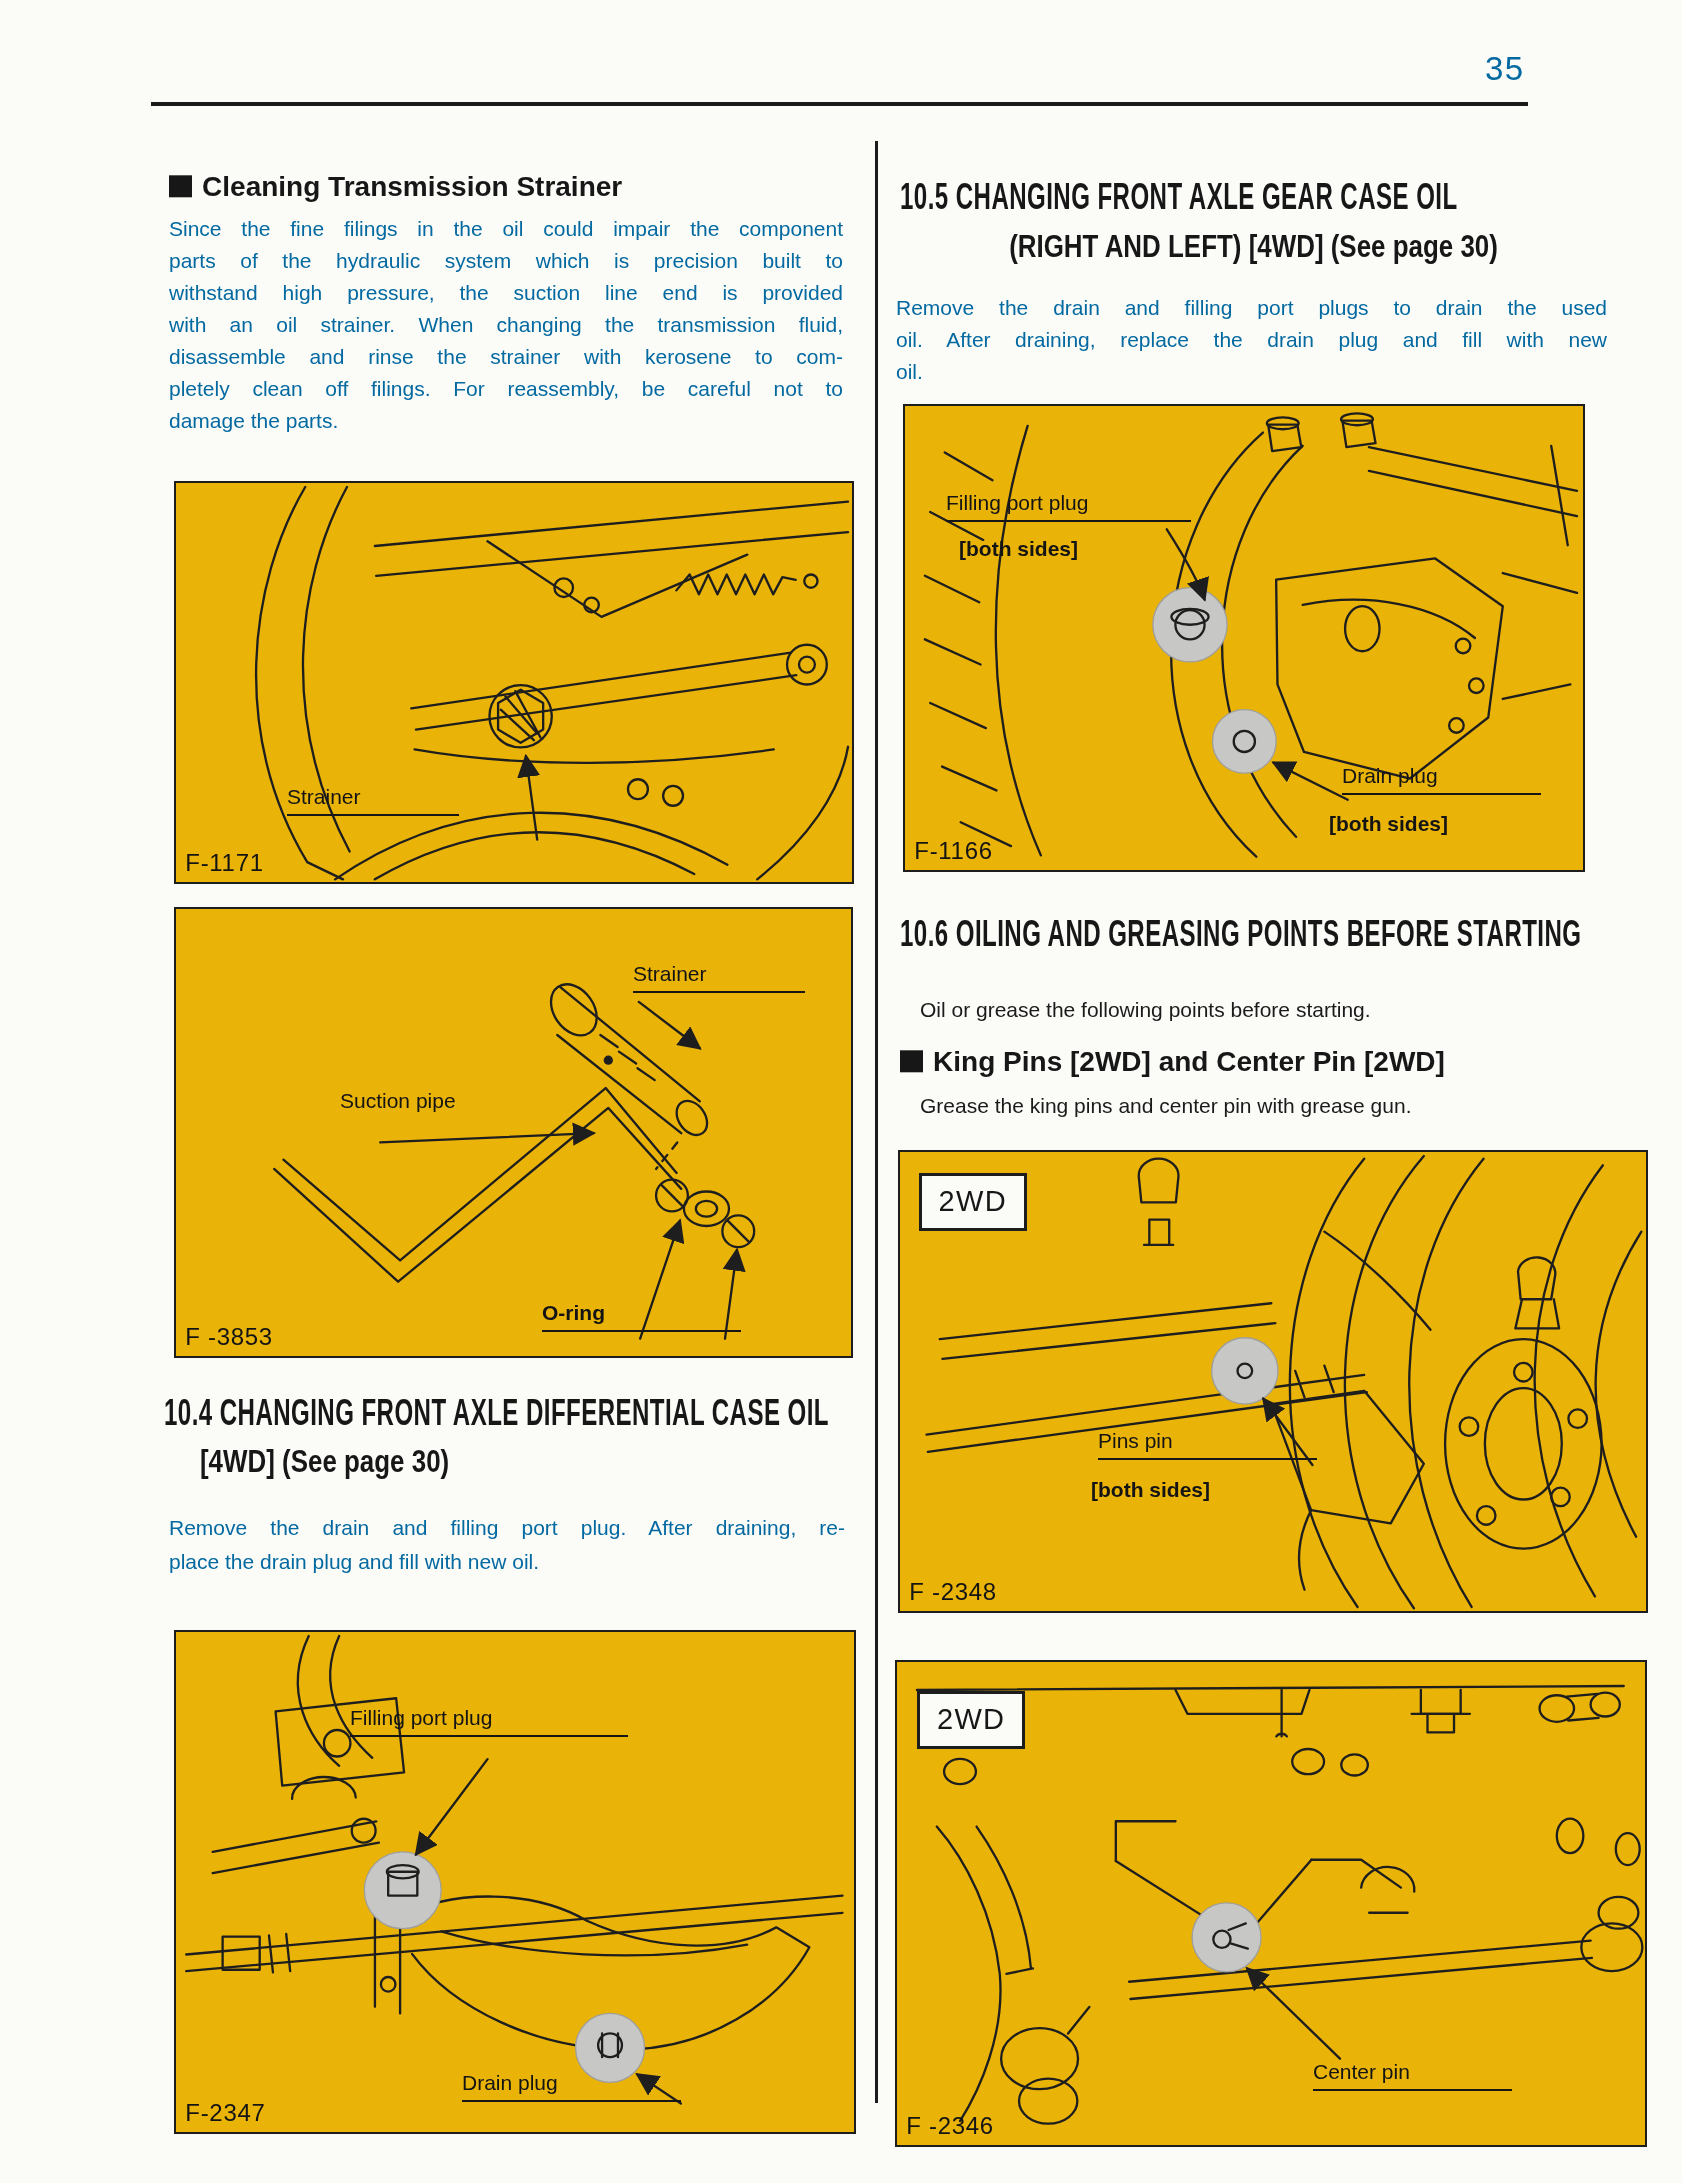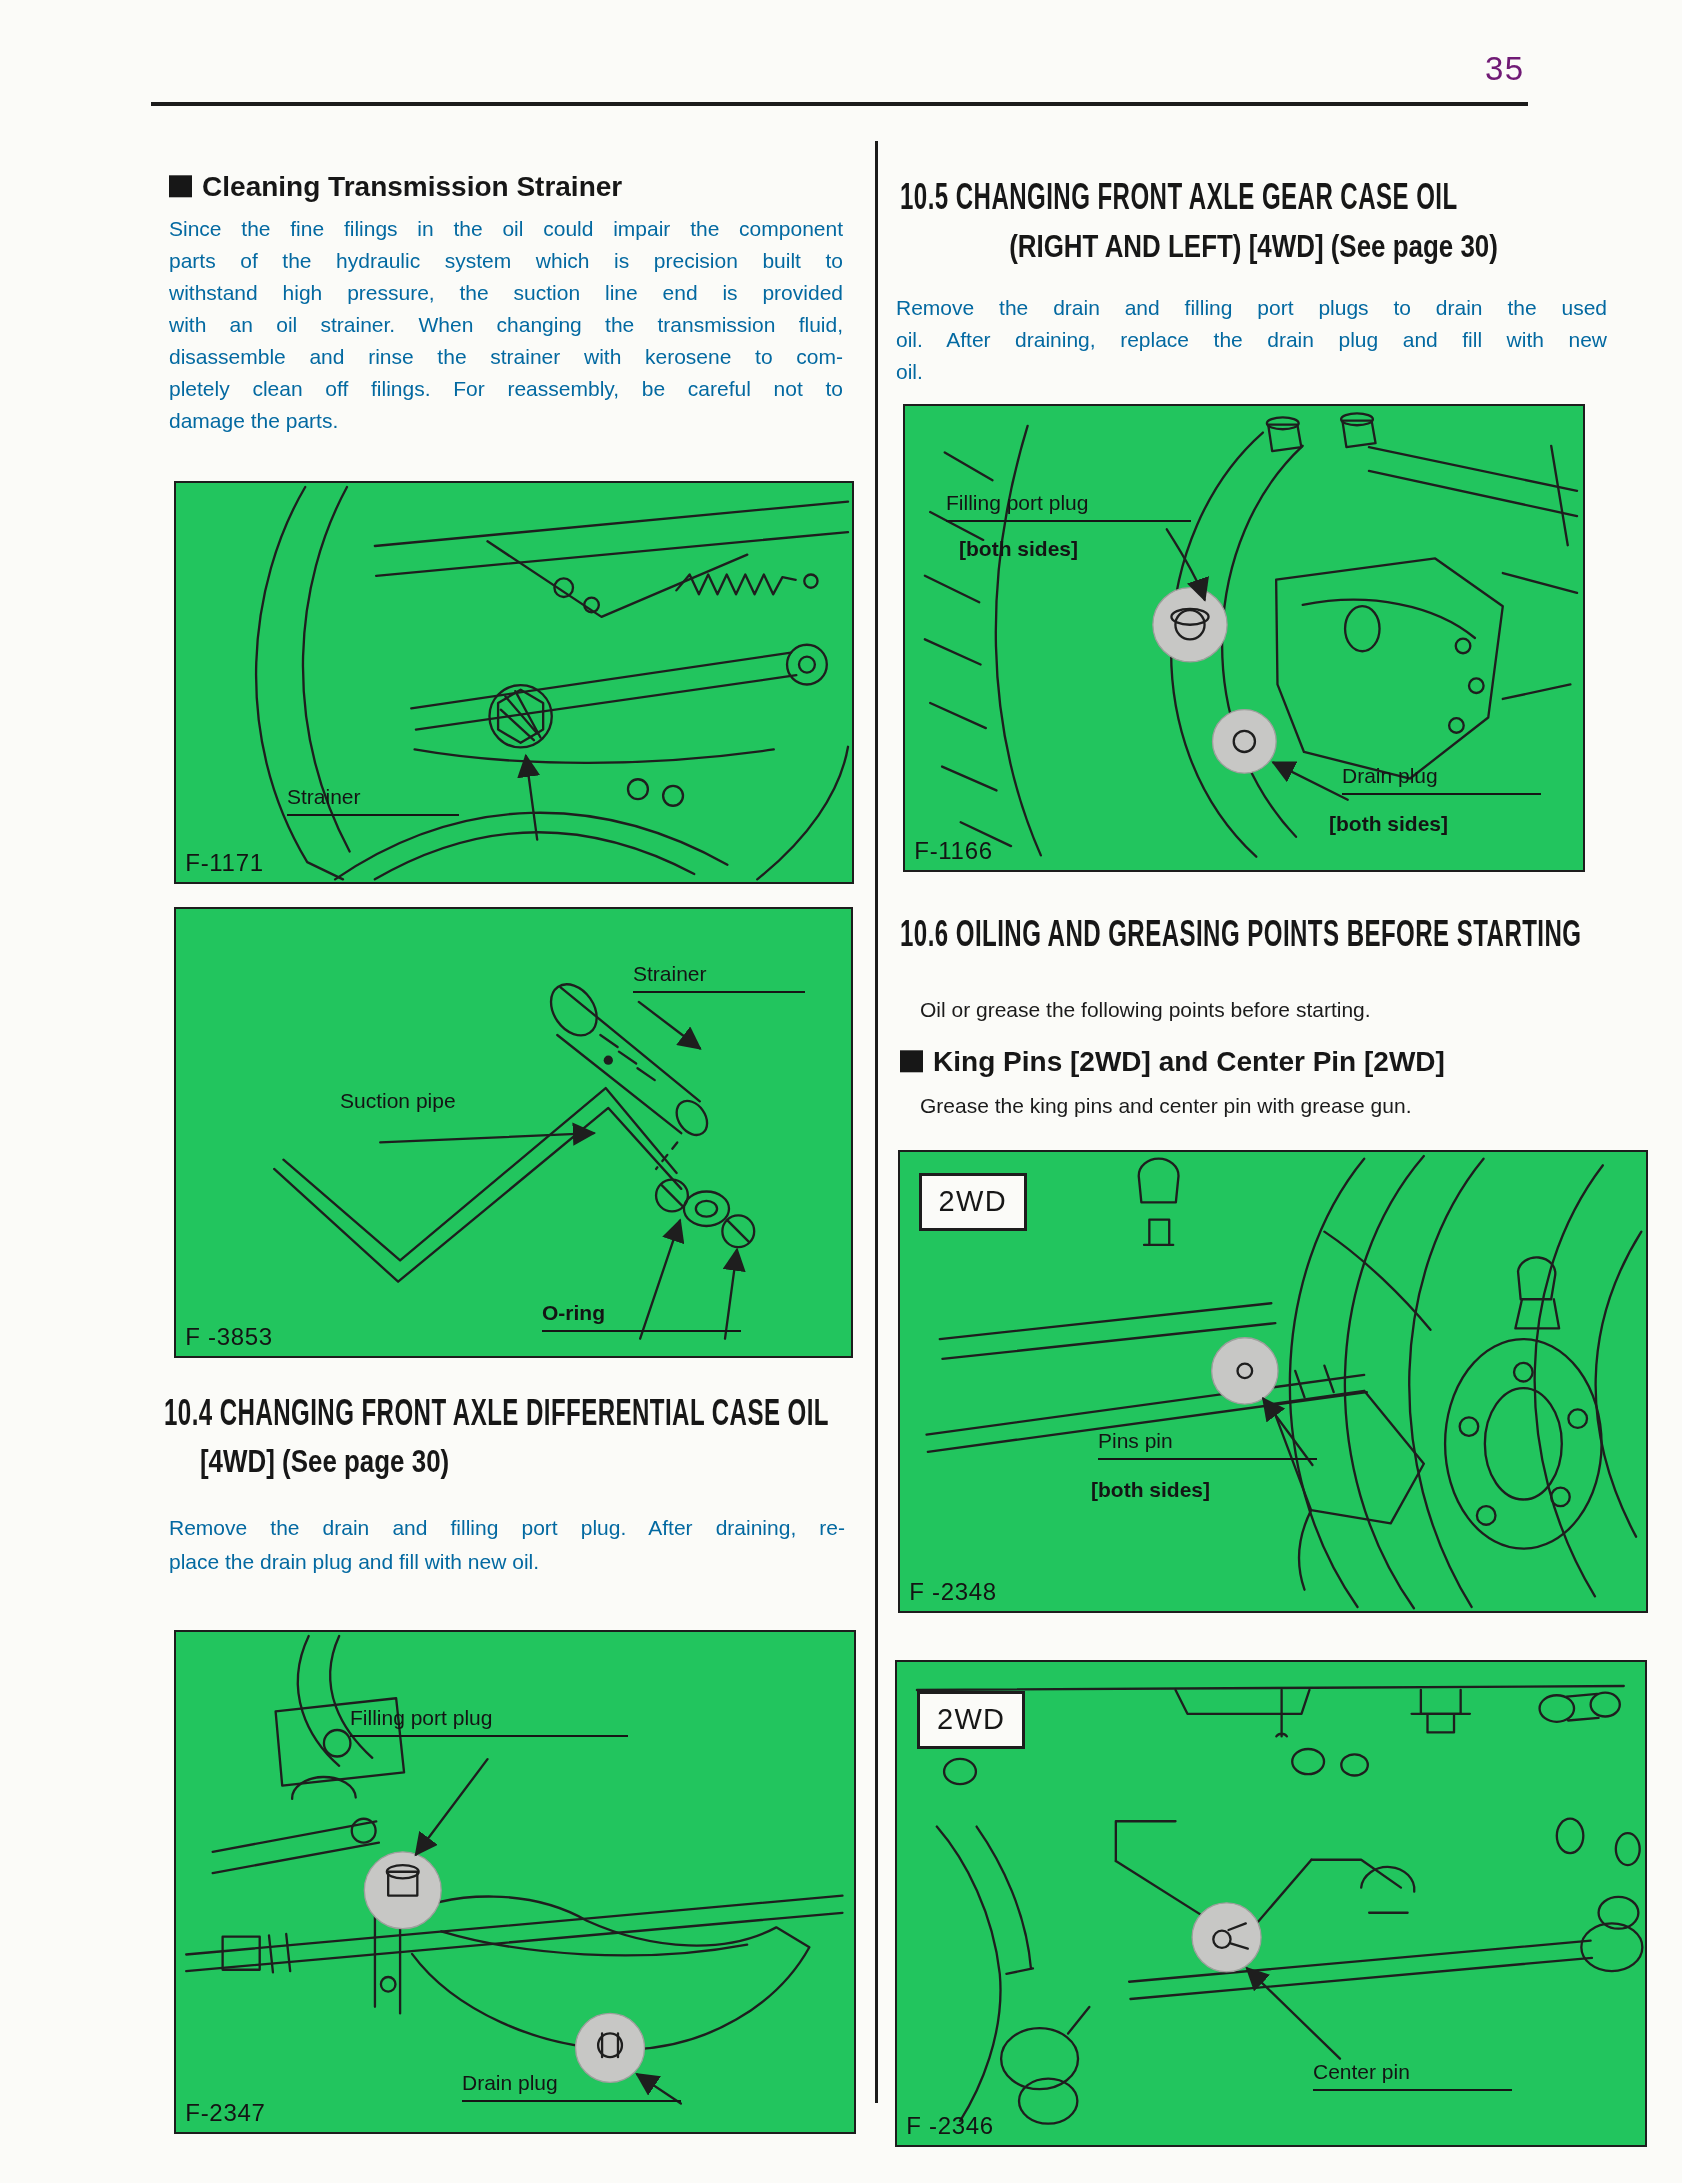--- a/index.html
+++ b/index.html
@@ -2,33 +2,33 @@
 <html style="font-size:10.6px"><head>
 <meta charset="utf-8">
 <style>
   html,body{margin:0;padding:0;background:#e9e8e4;}
   .page{
     position:relative;width:1682px;height:2183px;background:#fbfbf8;
     font-family:"Liberation Sans", sans-serif;color:#171717;overflow:hidden;
   }
   .abs{position:absolute;}
   .rule{background:#1b1b1b;}
-  .page-number{font-size:33px;letter-spacing:1.3px;color:#701a75;}
+  .page-number{font-size:33px;letter-spacing:1.3px;color:#0369a1;}
   
   .body-block{font-size:21px;line-height:32px;color:#0369a1;}
   .body-block .bl{white-space:nowrap;text-align:justify;text-align-last:justify;}
   .body-block .bl.last{text-align-last:left;}
   .minihead{font-size:28px;font-weight:bold;white-space:nowrap;}
   .minihead .sq{display:inline-block;width:22.5px;height:22.5px;background:#171717;margin-right:10.6px;transform:translateY(1.3px);}
   .bigtitle{font-size:37px;font-weight:bold;white-space:nowrap;display:inline-block;
     transform:scaleX(0.65);transform-origin:left center;letter-spacing:0.7px;}
   .subtitle{font-size:30.5px;font-weight:bold;white-space:nowrap;display:inline-block;}
   .single{font-size:21px;white-space:nowrap;color:#1b1b1b;margin-left:20px;}
   
-  .figure{border:2.7px solid #1d1d1d;background:#22c55e;position:absolute;}
+  .figure{border:2.7px solid #1d1d1d;background:#eab308;position:absolute;}
   .figure svg{position:absolute;left:0;top:0;width:100%;height:100%;}
   .fig-id{position:absolute;left:9.3px;bottom:5.3px;font-size:24px;color:#141414;letter-spacing:0.7px;}
   .fig-label{position:absolute;font-size:21px;color:#141414;white-space:nowrap;}
   .fig-label.ul{border-bottom:2.7px solid #161616;padding-bottom:5.3px;}
   .badge{position:absolute;border:3.3px solid #1d1d1d;font-size:29px;color:#171717;
     padding:9.3px 17px;background:#fbfbf8;letter-spacing:1.3px;}
   .art path,.art circle,.art ellipse,.art rect,.art polyline{
     fill:none;stroke:#1e1e1e;stroke-width:3.5;stroke-linecap:round;stroke-linejoin:round;}
   .art .hl{fill:#c7c7c5;stroke:#9f9f9d;stroke-width:2;}
   .art .fill{fill:#1e1e1e;stroke:none;}

